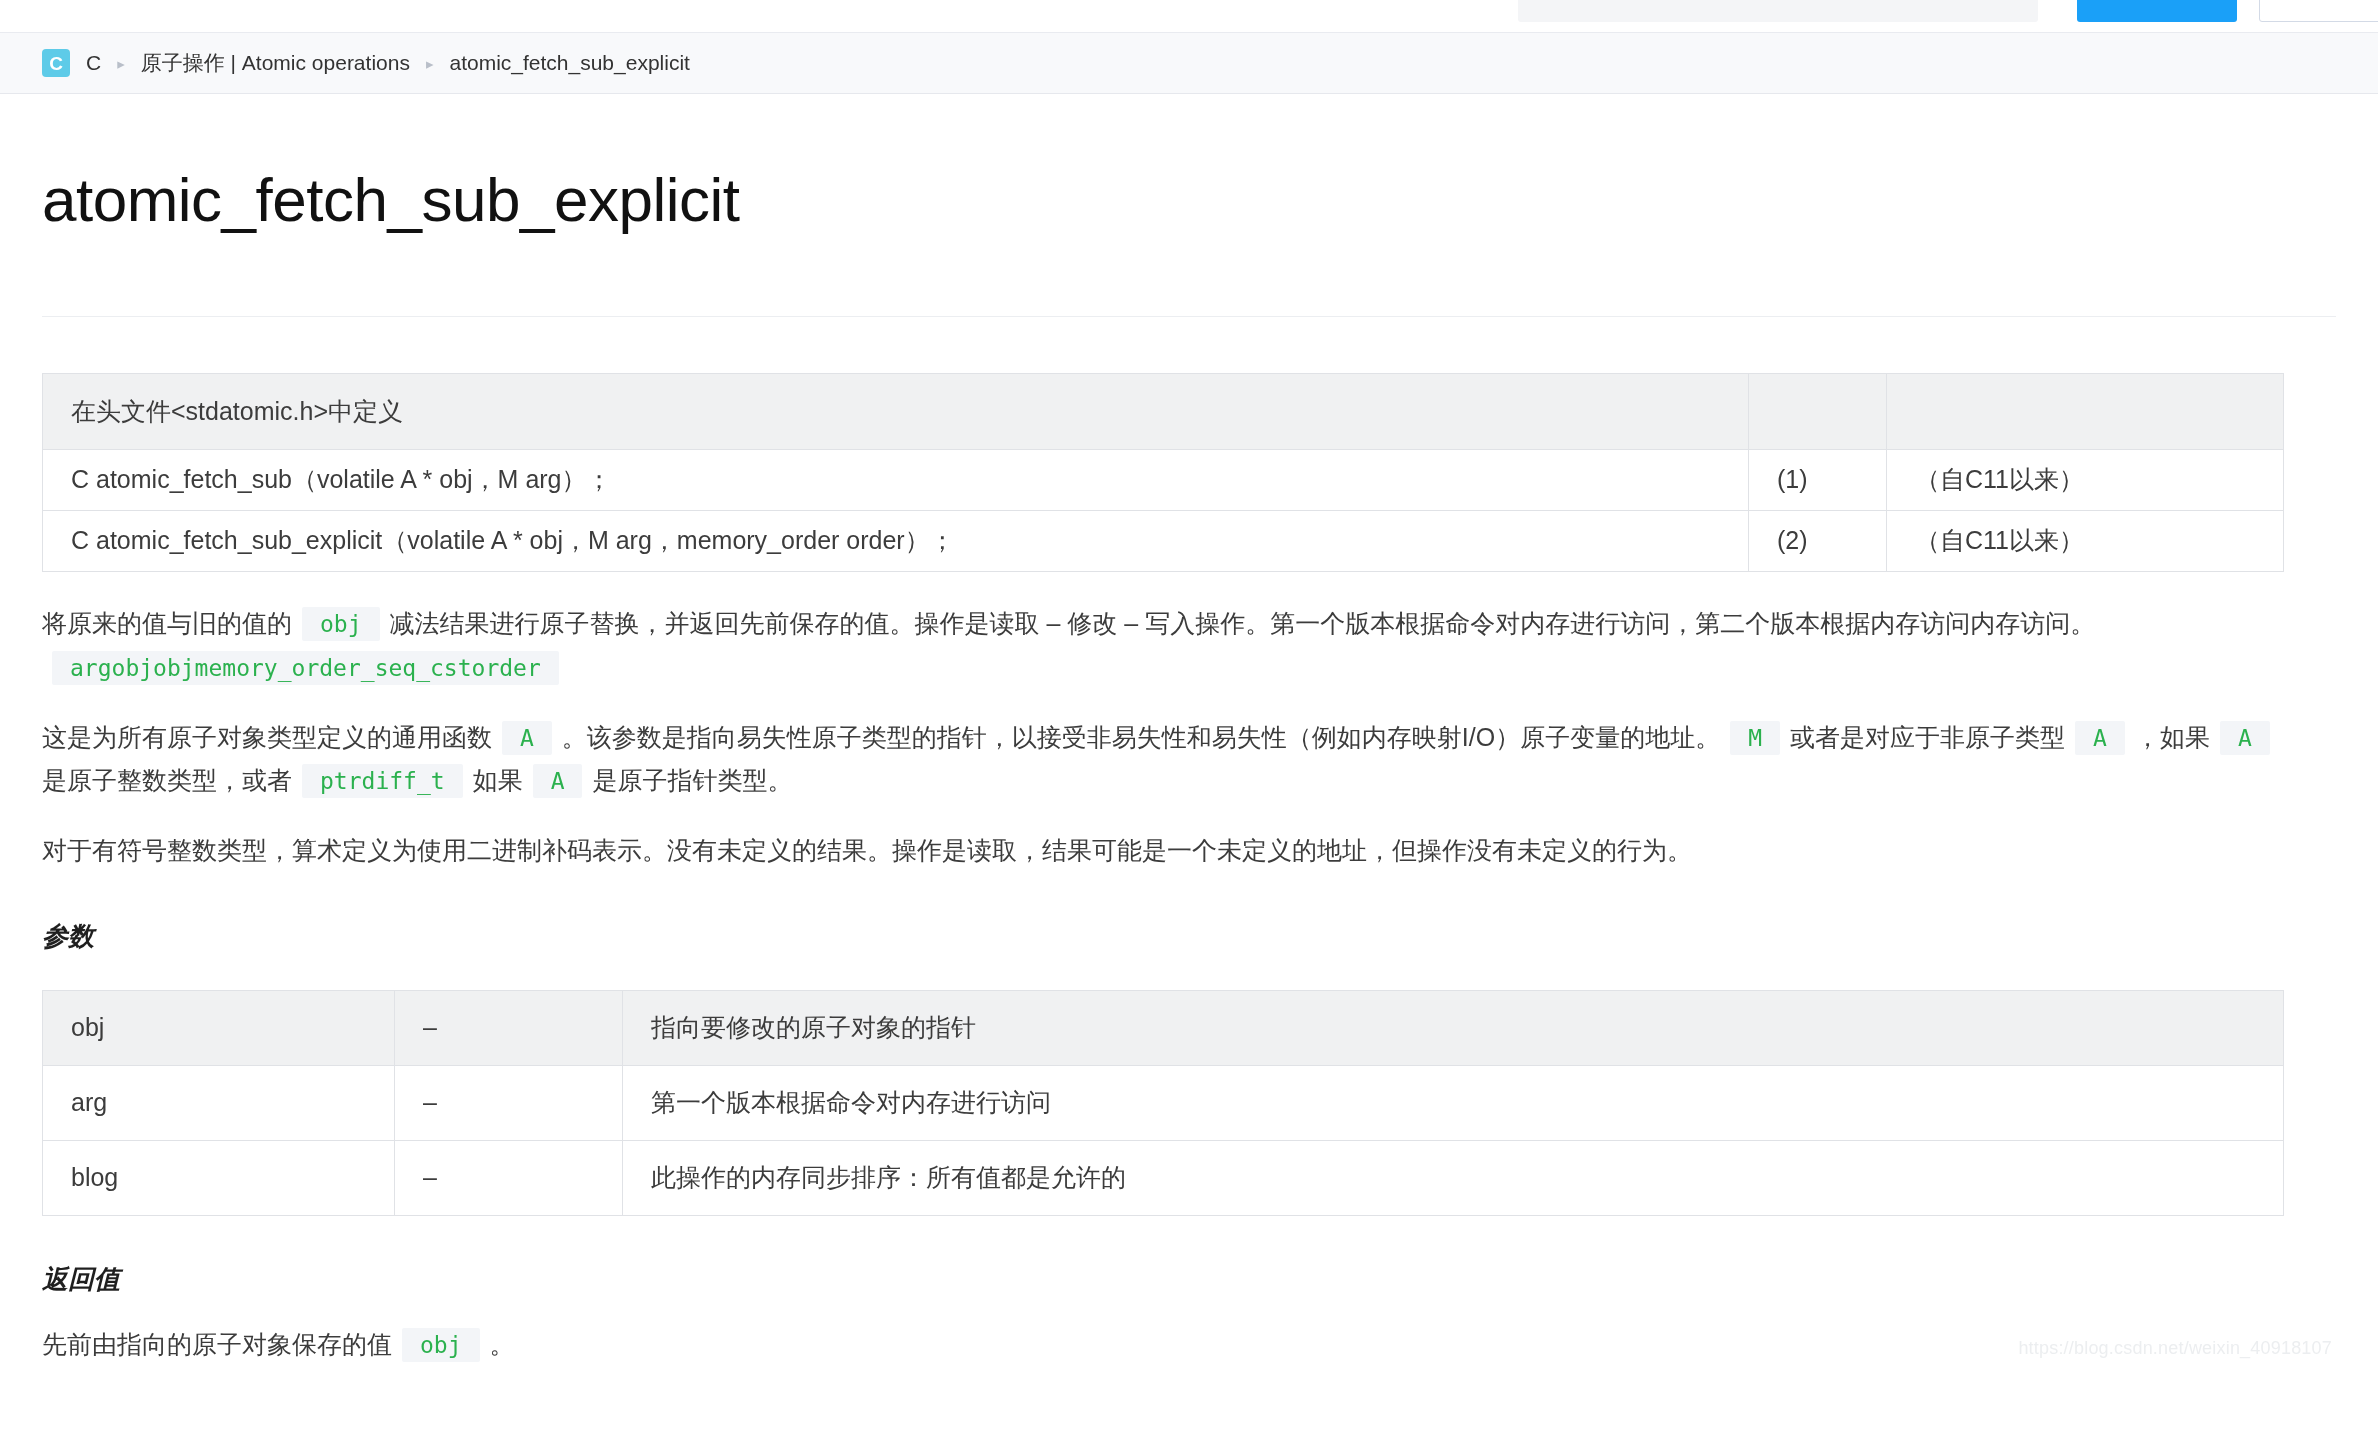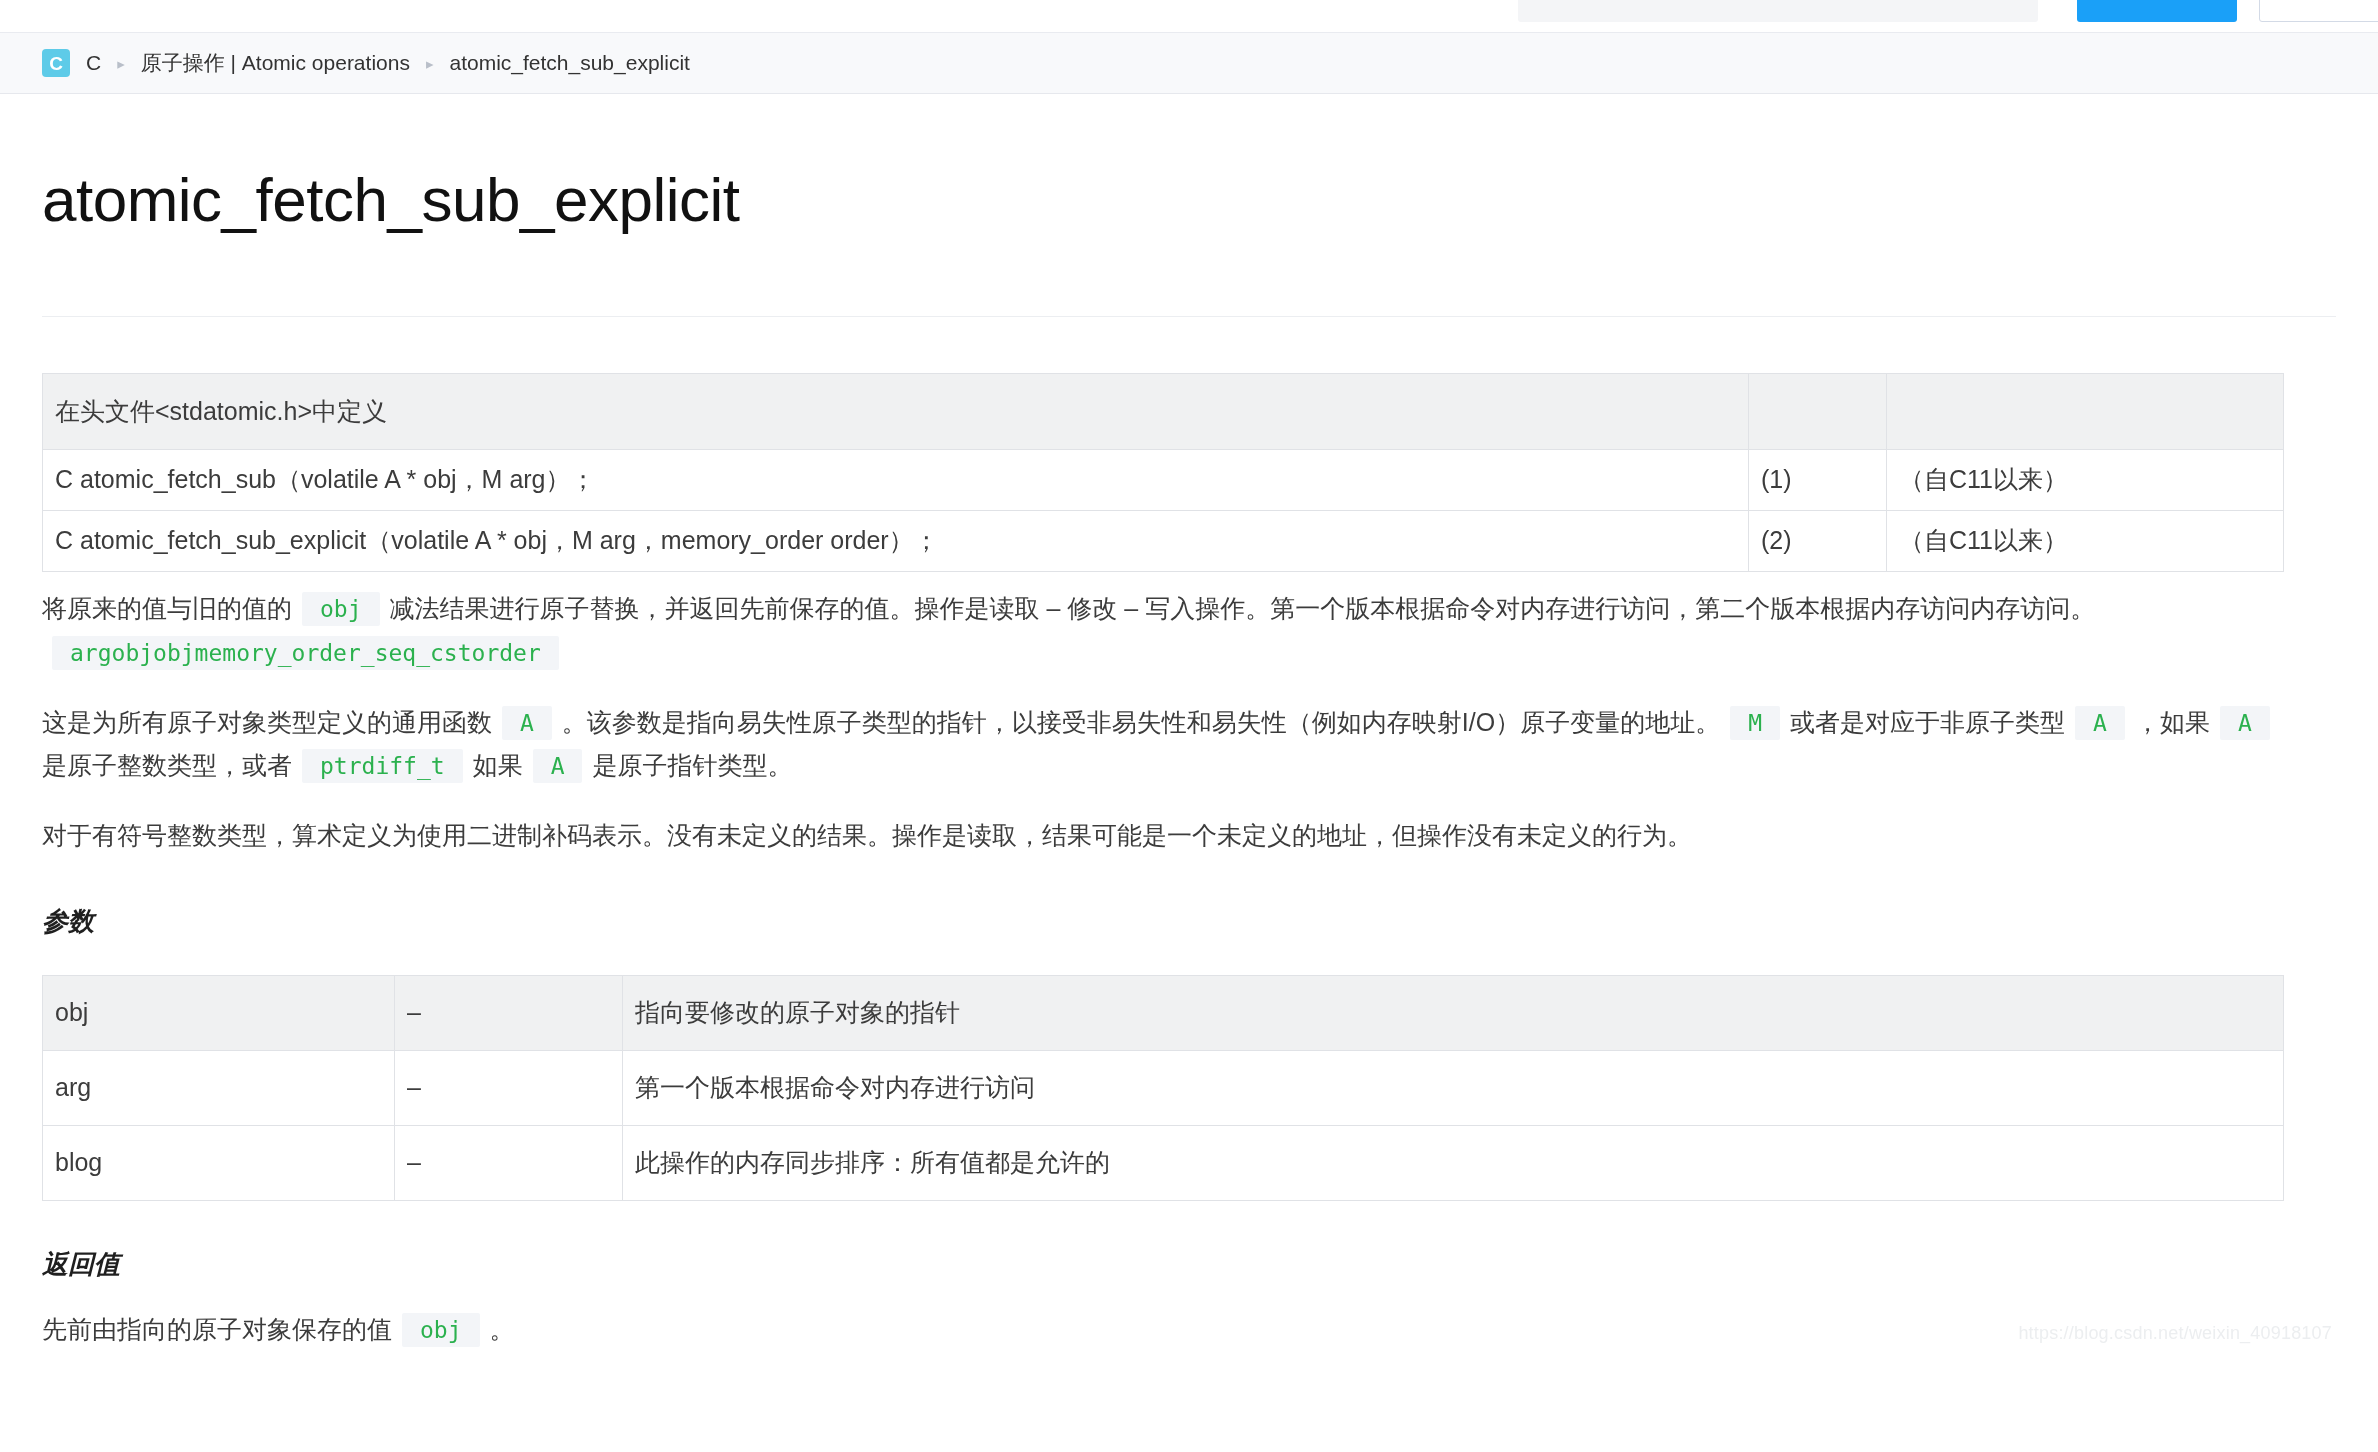--- a/index.html
+++ b/index.html
@@ -110,21 +110,21 @@
   }
 
   
   table.doc-table {
     border-collapse: collapse;
     width: 2241px;
     table-layout: fixed;
   }
   table.doc-table td {
     border: 1px solid #e0e2e6;
-    padding: 0 12px;
+    padding: 0 28px;
     font-size: 25px;
     color: #3c3c3c;
     vertical-align: middle;
     line-height: 1.5;
   }
 
   
   .sig-table { margin-top: 56px; }
   .sig-table .row-head td { background: #f0f1f2; height: 76px; }
   .sig-table .row-sig td  { background: #ffffff; height: 61px; }
@@ -141,21 +141,21 @@
   .params-table tr.shaded td { background: #f0f1f2; }
 
   
   p.body-text {
     font-size: 25px;
     line-height: 1.75;
     color: #3c3c3c;
     margin: 26px 0 0 0;
     max-width: 2241px;
   }
-  p.first-para { margin-top: 15px; }
+  p.first-para { margin-top: 30px; }
 
   code.inline-code {
     font-family: "DejaVu Sans Mono", "Liberation Mono", monospace;
     background: #f3f5f8;
     color: #2bb14e;
     font-size: 23px;
     padding: 4px 18px;
     margin: 0 10px;
     border-radius: 2px;
     white-space: nowrap;

